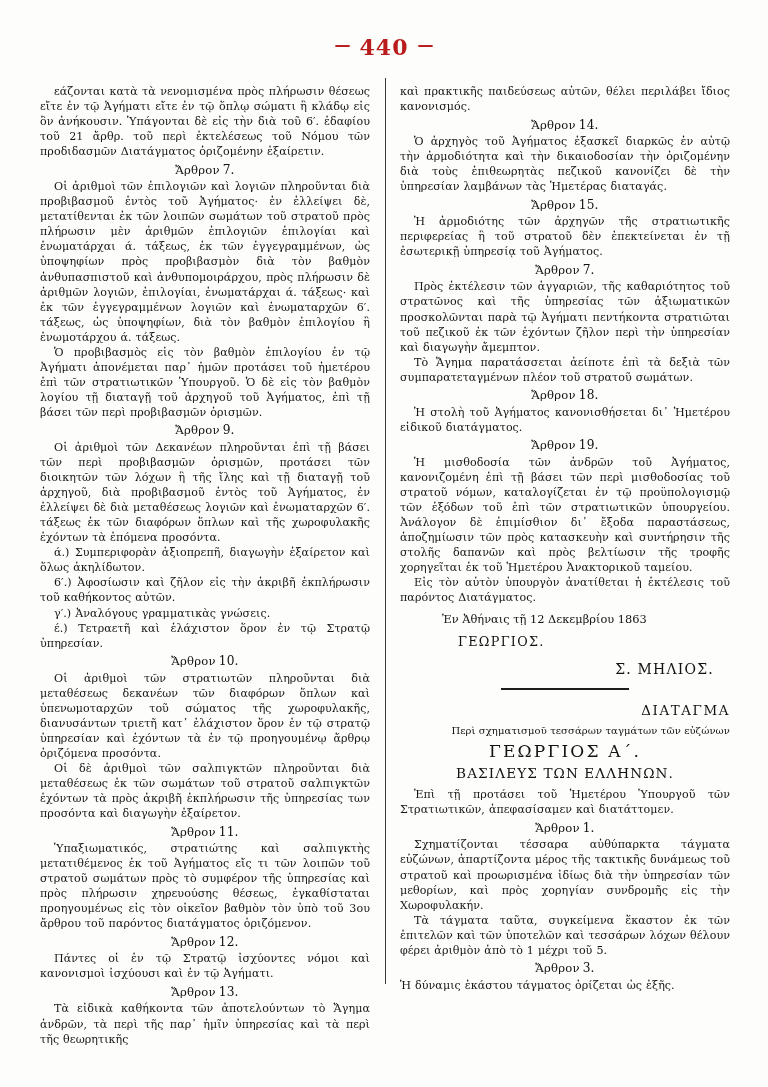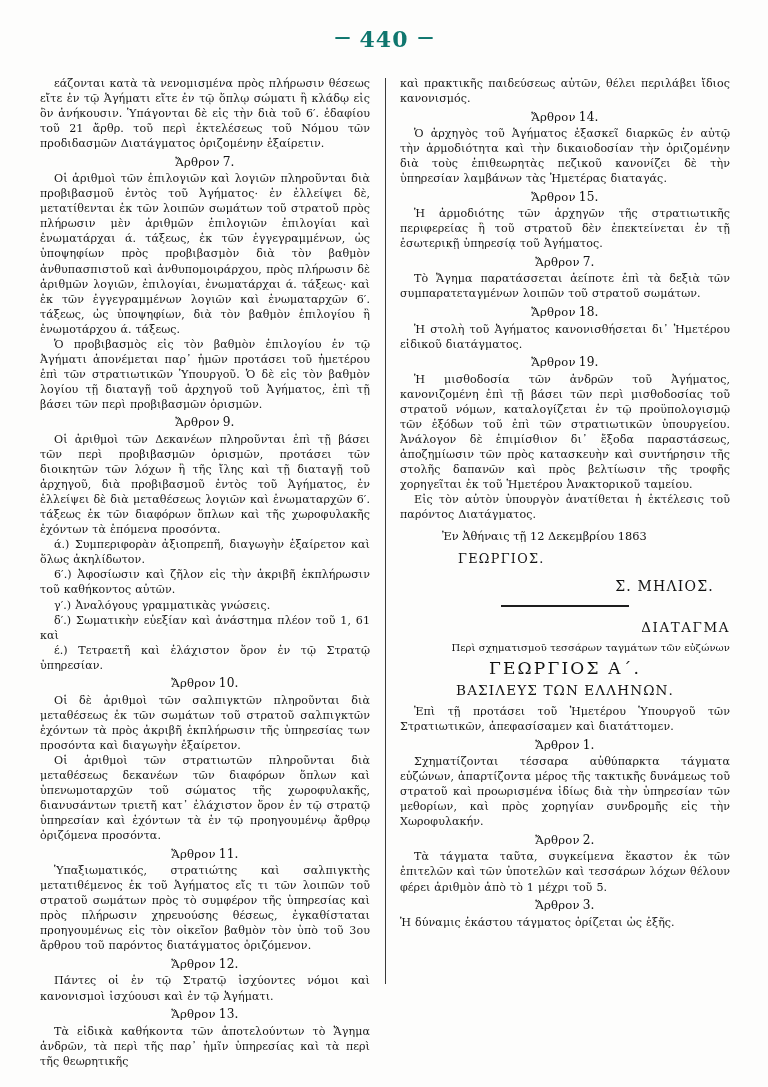--- a/index.html
+++ b/index.html
@@ -21,27 +21,27 @@
     left: 0; top: 0;
     width: 768px;
     height: 1087px;
     background: #fdfdfc;
   }
 
   
   .page-header {
     position: absolute;
     left: 0;
-    top: 26px;
+    top: 34px;
     width: 768px;
     text-align: center;
     font-size: 21px;
     font-weight: bold;
     letter-spacing: 1px;
-    color: #0f766e;
+    color: #b91c1c;
   }
   .page-header .dash {
     display: inline-block;
     vertical-align: 4px;
     font-size: 16px;
     letter-spacing: 0;
   }
   .page-header .num {
     display: inline-block;
     margin: 0 9px;
@@ -51,21 +51,21 @@
   
   .columns {
     position: absolute;
     left: 40px;
     top: 76px;
     width: 690px;
     height: 940px;
   }
   .col {
     position: absolute;
-    top: 0;
+    top: 8px;
     width: 330px;
     height: 940px;
   }
   .col-left  { left: 0; }
   .col-right { left: 360px; }
 
   .col-rule {
     position: absolute;
     left: 345px;
     top: 2px;
@@ -172,26 +172,25 @@
       <h4 class="art"><span>Ἄρθρον</span><span class="n">7.</span></h4>
       <p class="para">Οἱ ἀριθμοὶ τῶν ἐπιλογιῶν καὶ λογιῶν πληροῦνται διὰ προβιβασμοῦ ἐντὸς τοῦ Ἀγήματος· ἐν ἐλλείψει δὲ, μετατίθενται ἐκ τῶν λοιπῶν σωμάτων τοῦ στρατοῦ πρὸς πλήρωσιν μὲν ἀριθμῶν ἐπιλογιῶν ἐπιλογίαι καὶ ἐνωματάρχαι ά. τάξεως, ἐκ τῶν ἐγγεγραμμένων, ὡς ὑποψηφίων πρὸς προβιβασμὸν διὰ τὸν βαθμὸν ἀνθυπασπιστοῦ καὶ ἀνθυπομοιράρχου, πρὸς πλήρωσιν δὲ ἀριθμῶν λογιῶν, ἐπιλογίαι, ἐνωματάρχαι ά. τάξεως· καὶ ἐκ τῶν ἐγγεγραμμένων λογιῶν καὶ ἐνωματαρχῶν 6′. τάξεως, ὡς ὑποψηφίων, διὰ τὸν βαθμὸν ἐπιλογίου ἢ ἐνωμοτάρχου ά. τάξεως.</p>
 
       <p class="para">Ὁ προβιβασμὸς εἰς τὸν βαθμὸν ἐπιλογίου ἐν τῷ Ἀγήματι ἀπονέμεται παρ᾽ ἡμῶν προτάσει τοῦ ἡμετέρου ἐπὶ τῶν στρατιωτικῶν Ὑπουργοῦ. Ὁ δὲ εἰς τὸν βαθμὸν λογίου τῇ διαταγῇ τοῦ ἀρχηγοῦ τοῦ Ἀγήματος, ἐπὶ τῇ βάσει τῶν περὶ προβιβασμῶν ὁρισμῶν.</p>
 
       <h4 class="art"><span>Ἄρθρον</span><span class="n">9.</span></h4>
       <p class="para">Οἱ ἀριθμοὶ τῶν Δεκανέων πληροῦνται ἐπὶ τῇ βάσει τῶν περὶ προβιβασμῶν ὁρισμῶν, προτάσει τῶν διοικητῶν τῶν λόχων ἢ τῆς ἴλης καὶ τῇ διαταγῇ τοῦ ἀρχηγοῦ, διὰ προβιβασμοῦ ἐντὸς τοῦ Ἀγήματος, ἐν ἐλλείψει δὲ διὰ μεταθέσεως λογιῶν καὶ ἐνωματαρχῶν 6′. τάξεως ἐκ τῶν διαφόρων ὅπλων καὶ τῆς χωροφυλακῆς ἐχόντων τὰ ἐπόμενα προσόντα.</p>
       <p class="para hang">ά.) Συμπεριφορὰν ἀξιοπρεπῆ, διαγωγὴν ἐξαίρετον καὶ ὅλως ἀκηλίδωτον.</p>
       <p class="para hang">6′.) Ἀφοσίωσιν καὶ ζῆλον εἰς τὴν ἀκριβῆ ἐκπλήρωσιν τοῦ καθήκοντος αὐτῶν.</p>
       <p class="para hang">γ′.) Ἀναλόγους γραμματικὰς γνώσεις.</p>
-      <p class="para hang">δ′.) Σωματικὴν εὐεξίαν καὶ ἀνάστημα πλέον τοῦ 1, 61 καὶ</p>
       <p class="para hang">έ.) Τετραετῆ καὶ ἐλάχιστον ὅρον ἐν τῷ Στρατῷ ὑπηρεσίαν.</p>
 
       <h4 class="art"><span>Ἄρθρον</span><span class="n">10.</span></h4>
+      <p class="para">Οἱ ἀριθμοὶ τῶν στρατιωτῶν πληροῦνται διὰ μεταθέσεως δεκανέων τῶν διαφόρων ὅπλων καὶ ὑπενωμοταρχῶν τοῦ σώματος τῆς χωροφυλακῆς, διανυσάντων τριετῆ κατ᾽ ἐλάχιστον ὅρον ἐν τῷ στρατῷ ὑπηρεσίαν καὶ ἐχόντων τὰ ἐν τῷ προηγουμένῳ ἄρθρῳ ὁριζόμενα προσόντα.</p>
       <p class="para">Οἱ δὲ ἀριθμοὶ τῶν σαλπιγκτῶν πληροῦνται διὰ μεταθέσεως ἐκ τῶν σωμάτων τοῦ στρατοῦ σαλπιγκτῶν ἐχόντων τὰ πρὸς ἀκριβῆ ἐκπλήρωσιν τῆς ὑπηρεσίας των προσόντα καὶ διαγωγὴν ἐξαίρετον.</p>
-      <p class="para">Οἱ ἀριθμοὶ τῶν στρατιωτῶν πληροῦνται διὰ μεταθέσεως δεκανέων τῶν διαφόρων ὅπλων καὶ ὑπενωμοταρχῶν τοῦ σώματος τῆς χωροφυλακῆς, διανυσάντων τριετῆ κατ᾽ ἐλάχιστον ὅρον ἐν τῷ στρατῷ ὑπηρεσίαν καὶ ἐχόντων τὰ ἐν τῷ προηγουμένῳ ἄρθρῳ ὁριζόμενα προσόντα.</p>
 
       <h4 class="art"><span>Ἄρθρον</span><span class="n">11.</span></h4>
       <p class="para">Ὑπαξιωματικός, στρατιώτης καὶ σαλπιγκτὴς μετατιθέμενος ἐκ τοῦ Ἀγήματος εἴς τι τῶν λοιπῶν τοῦ στρατοῦ σωμάτων πρὸς τὸ συμφέρον τῆς ὑπηρεσίας καὶ πρὸς πλήρωσιν χηρευούσης θέσεως, ἐγκαθίσταται προηγουμένως εἰς τὸν οἰκεῖον βαθμὸν τὸν ὑπὸ τοῦ 3ου ἄρθρου τοῦ παρόντος διατάγματος ὁριζόμενον.</p>
 
       <h4 class="art"><span>Ἄρθρον</span><span class="n">12.</span></h4>
       <p class="para">Πάντες οἱ ἐν τῷ Στρατῷ ἰσχύοντες νόμοι καὶ κανονισμοὶ ἰσχύουσι καὶ ἐν τῷ Ἀγήματι.</p>
 
       <h4 class="art"><span>Ἄρθρον</span><span class="n">13.</span></h4>
       <p class="para">Τὰ εἰδικὰ καθήκοντα τῶν ἀποτελούντων τὸ Ἄγημα ἀνδρῶν, τὰ περὶ τῆς παρ᾽ ἡμῖν ὑπηρεσίας καὶ τὰ περὶ τῆς θεωρητικῆς</p>
 
@@ -201,22 +200,23 @@
 
       <p class="para noindent">καὶ πρακτικῆς παιδεύσεως αὐτῶν, θέλει περιλάβει ἴδιος κανονισμός.</p>
 
       <h4 class="art"><span>Ἄρθρον</span><span class="n">14.</span></h4>
       <p class="para">Ὁ ἀρχηγὸς τοῦ Ἀγήματος ἐξασκεῖ διαρκῶς ἐν αὐτῷ τὴν ἁρμοδιότητα καὶ τὴν δικαιοδοσίαν τὴν ὁριζομένην διὰ τοὺς ἐπιθεωρητὰς πεζικοῦ κανονίζει δὲ τὴν ὑπηρεσίαν λαμβάνων τὰς Ἡμετέρας διαταγάς.</p>
 
       <h4 class="art"><span>Ἄρθρον</span><span class="n">15.</span></h4>
       <p class="para">Ἡ ἁρμοδιότης τῶν ἀρχηγῶν τῆς στρατιωτικῆς περιφερείας ἢ τοῦ στρατοῦ δὲν ἐπεκτείνεται ἐν τῇ ἐσωτερικῇ ὑπηρεσίᾳ τοῦ Ἀγήματος.</p>
 
       <h4 class="art"><span>Ἄρθρον</span><span class="n">7.</span></h4>
-
-      <p class="para">Τὸ Ἄγημα παρατάσσεται ἀείποτε ἐπὶ τὰ δεξιὰ τῶν συμπαρατεταγμένων λοιπῶν τοῦ στρατοῦ σωμάτων.</p>
+      <p class="para">Πρὸς ἐκτέλεσιν τῶν ἀγγαριῶν, τῆς καθαριότητος τοῦ στρατῶνος καὶ τῆς ὑπηρεσίας τῶν ἀξιωματικῶν προσκολῶνται παρὰ τῷ Ἀγήματι πεντήκοντα στρατιῶται τοῦ πεζικοῦ ἐκ τῶν ἐχόντων ζῆλον περὶ τὴν ὑπηρεσίαν καὶ διαγωγὴν ἄμεμπτον.</p>
+
+      <p class="para">Τὸ Ἄγημα παρατάσσεται ἀείποτε ἐπὶ τὰ δεξιὰ τῶν συμπαρατεταγμένων πλέον τοῦ στρατοῦ σωμάτων.</p>
 
       <h4 class="art"><span>Ἄρθρον</span><span class="n">18.</span></h4>
       <p class="para">Ἡ στολὴ τοῦ Ἀγήματος κανονισθήσεται δι᾽ Ἡμετέρου εἰδικοῦ διατάγματος.</p>
 
       <h4 class="art"><span>Ἄρθρον</span><span class="n">19.</span></h4>
       <p class="para">Ἡ μισθοδοσία τῶν ἀνδρῶν τοῦ Ἀγήματος, κανονιζομένη ἐπὶ τῇ βάσει τῶν περὶ μισθοδοσίας τοῦ στρατοῦ νόμων, καταλογίζεται ἐν τῷ προϋπολογισμῷ τῶν ἐξόδων τοῦ ἐπὶ τῶν στρατιωτικῶν ὑπουργείου. Ἀνάλογον δὲ ἐπιμίσθιον δι᾽ ἔξοδα παραστάσεως, ἀποζημίωσιν τῶν πρὸς κατασκευὴν καὶ συντήρησιν τῆς στολῆς δαπανῶν καὶ πρὸς βελτίωσιν τῆς τροφῆς χορηγεῖται ἐκ τοῦ Ἡμετέρου Ἀνακτορικοῦ ταμείου.</p>
       <p class="para">Εἰς τὸν αὐτὸν ὑπουργὸν ἀνατίθεται ἡ ἐκτέλεσις τοῦ παρόντος Διατάγματος.</p>
 
       <div class="place-date">Ἐν Ἀθήναις τῇ 12 Δεκεμβρίου 1863</div>
       <div class="sig-royal">ΓΕΩΡΓΙΟΣ.</div>
@@ -226,21 +226,20 @@
 
       <div class="decree-title">ΔΙΑΤΑΓΜΑ</div>
       <div class="decree-sub">Περὶ σχηματισμοῦ τεσσάρων ταγμάτων τῶν εὐζώνων</div>
       <div class="king-name">ΓΕΩΡΓΙΟΣ Α΄.</div>
       <div class="king-title">ΒΑΣΙΛΕΥΣ ΤΩΝ ΕΛΛΗΝΩΝ.</div>
       <p class="para">Ἐπὶ τῇ προτάσει τοῦ Ἡμετέρου Ὑπουργοῦ τῶν Στρατιωτικῶν, ἀπεφασίσαμεν καὶ διατάττομεν.</p>
 
       <h4 class="art"><span>Ἄρθρον</span><span class="n">1.</span></h4>
       <p class="para">Σχηματίζονται τέσσαρα αὐθύπαρκτα τάγματα εὐζώνων, ἀπαρτίζοντα μέρος τῆς τακτικῆς δυνάμεως τοῦ στρατοῦ καὶ προωρισμένα ἰδίως διὰ τὴν ὑπηρεσίαν τῶν μεθορίων, καὶ πρὸς χορηγίαν συνδρομῆς εἰς τὴν Χωροφυλακήν.</p>
 
-      <h4 class="art"><span>Ἄρθρον</span><span class="n">2.</span></h4>
       <p class="para">Τὰ τάγματα ταῦτα, συγκείμενα ἕκαστον ἐκ τῶν ἐπιτελῶν καὶ τῶν ὑποτελῶν καὶ τεσσάρων λόχων θέλουν φέρει ἀριθμὸν ἀπὸ τὸ 1 μέχρι τοῦ 5.</p>
 
       <h4 class="art"><span>Ἄρθρον</span><span class="n">3.</span></h4>
       <p class="para noindent">Ἡ δύναμις ἑκάστου τάγματος ὁρίζεται ὡς ἑξῆς.</p>
 
     </div>
 
   </div>
 </div>
 

